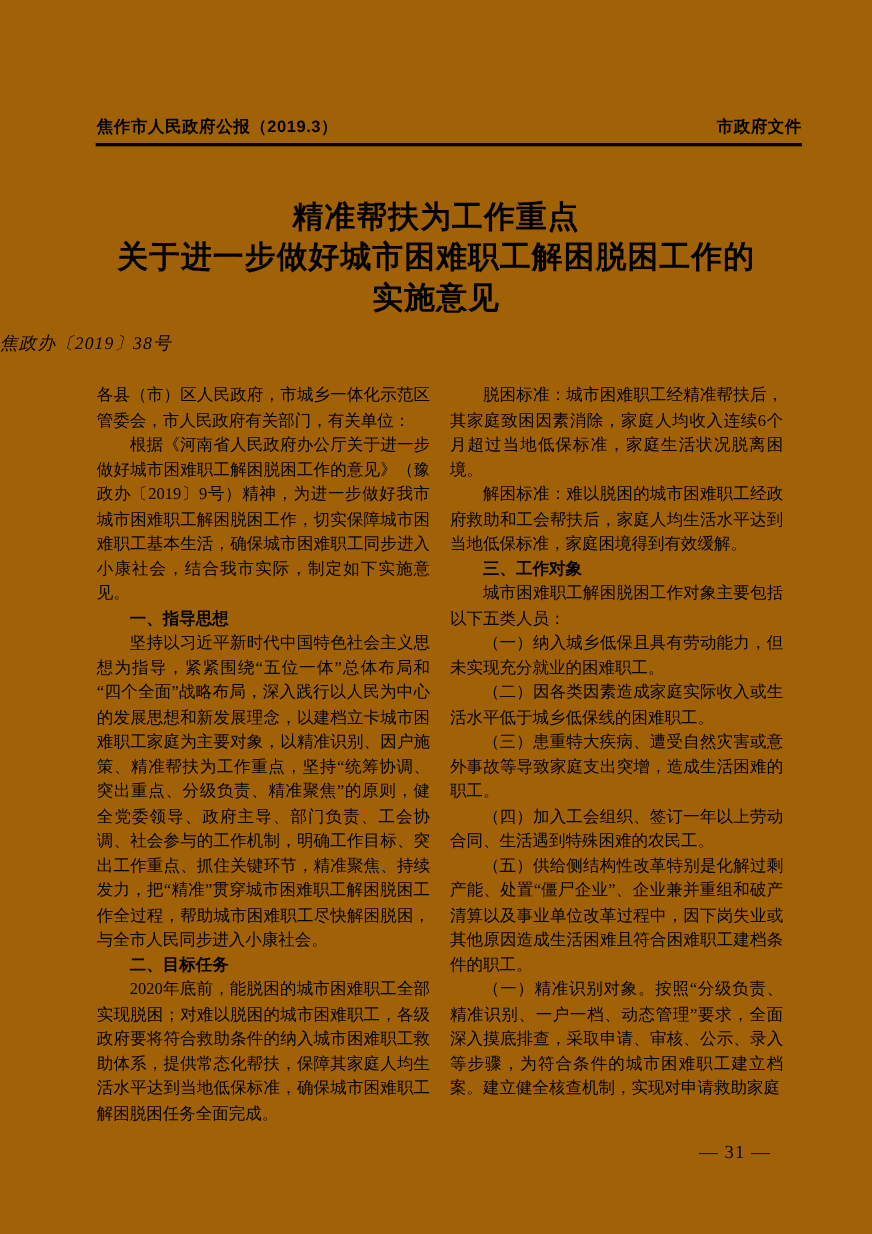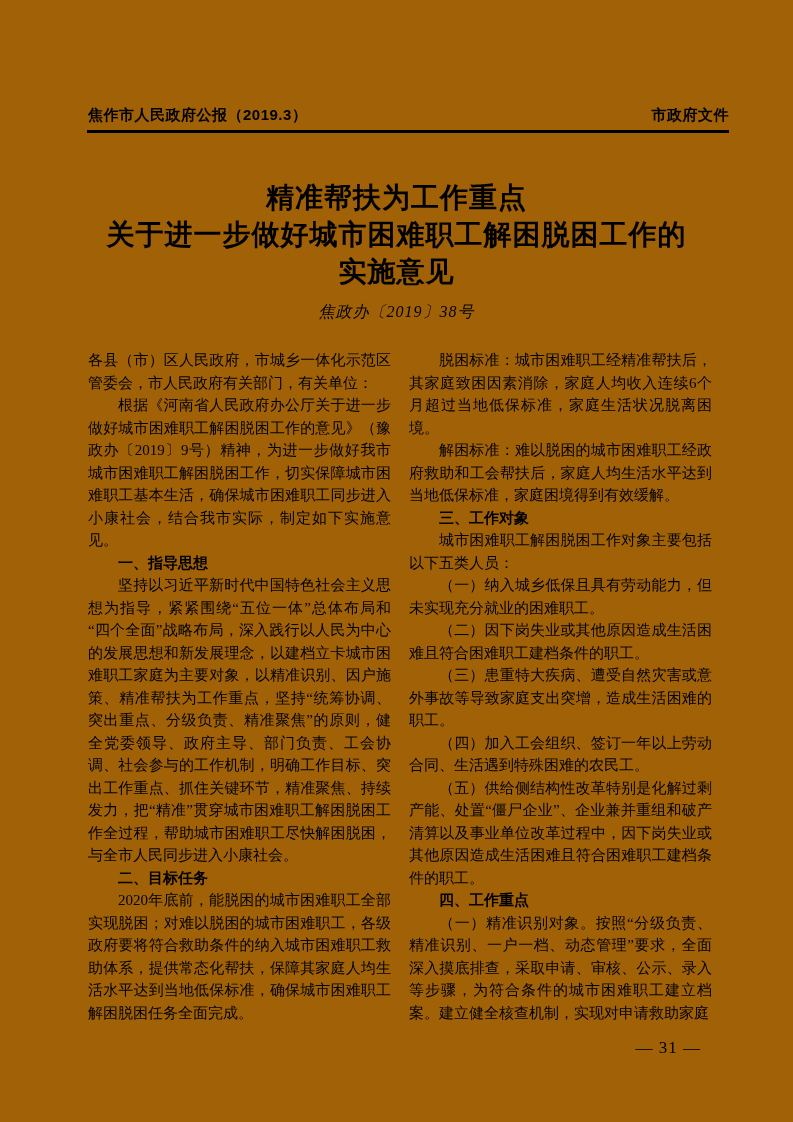--- a/index.html
+++ b/index.html
@@ -42,21 +42,21 @@
     font-weight: bold;
     font-size: 28px;
     line-height: 37px;
     letter-spacing: 1px;
   }
   .doc-number {
     position: absolute;
     left: 0;
     width: 793px;
     top: 302px;
-    text-align: center;
+    text-align: left;
     font-size: 16px;
     font-style: italic;
     letter-spacing: 1px;
   }
   .body-columns {
     position: absolute;
     left: 88px;
     top: 349px;
     width: 624px;
     display: flex;
@@ -111,24 +111,23 @@
         <p>坚持以习近平新时代中国特色社会主义思想为指导，紧紧围绕“五位一体”总体布局和“四个全面”战略布局，深入践行以人民为中心的发展思想和新发展理念，以建档立卡城市困难职工家庭为主要对象，以精准识别、因户施策、精准帮扶为工作重点，坚持“统筹协调、突出重点、分级负责、精准聚焦”的原则，健全党委领导、政府主导、部门负责、工会协调、社会参与的工作机制，明确工作目标、突出工作重点、抓住关键环节，精准聚焦、持续发力，把“精准”贯穿城市困难职工解困脱困工作全过程，帮助城市困难职工尽快解困脱困，与全市人民同步进入小康社会。</p>
         <p class="heading">二、目标任务</p>
         <p>2020年底前，能脱困的城市困难职工全部实现脱困；对难以脱困的城市困难职工，各级政府要将符合救助条件的纳入城市困难职工救助体系，提供常态化帮扶，保障其家庭人均生活水平达到当地低保标准，确保城市困难职工解困脱困任务全面完成。</p>
       </div>
     <div class="column">
         <p>脱困标准：城市困难职工经精准帮扶后，其家庭致困因素消除，家庭人均收入连续6个月超过当地低保标准，家庭生活状况脱离困境。</p>
         <p>解困标准：难以脱困的城市困难职工经政府救助和工会帮扶后，家庭人均生活水平达到当地低保标准，家庭困境得到有效缓解。</p>
         <p class="heading">三、工作对象</p>
         <p>城市困难职工解困脱困工作对象主要包括以下五类人员：</p>
         <p>（一）纳入城乡低保且具有劳动能力，但未实现充分就业的困难职工。</p>
-        <p>（二）因下岗失业或其他原因造成生活困难且符合困难职工建档条件的职工。</p>
+        <p>（二）因各类因素造成家庭实际收入或生活水平低于城乡低保线的困难职工。</p>
         <p>（三）患重特大疾病、遭受自然灾害或意外事故等导致家庭支出突增，造成生活困难的职工。</p>
         <p>（四）加入工会组织、签订一年以上劳动合同、生活遇到特殊困难的农民工。</p>
         <p>（五）供给侧结构性改革特别是化解过剩产能、处置“僵尸企业”、企业兼并重组和破产清算以及事业单位改革过程中，因下岗失业或其他原因造成生活困难且符合困难职工建档条件的职工。</p>
-        <p class="heading">四、工作重点</p>
         <p><span class="lead">（一）精准识别对象。</span>按照“分级负责、精准识别、一户一档、动态管理”要求，全面深入摸底排查，采取申请、审核、公示、录入等步骤，为符合条件的城市困难职工建立档案。建立健全核查机制，实现对申请救助家庭</p>
       </div>
   </div>
 
   <div class="page-number">— 31 —</div>
 
 </div>
 
 </body></html>

